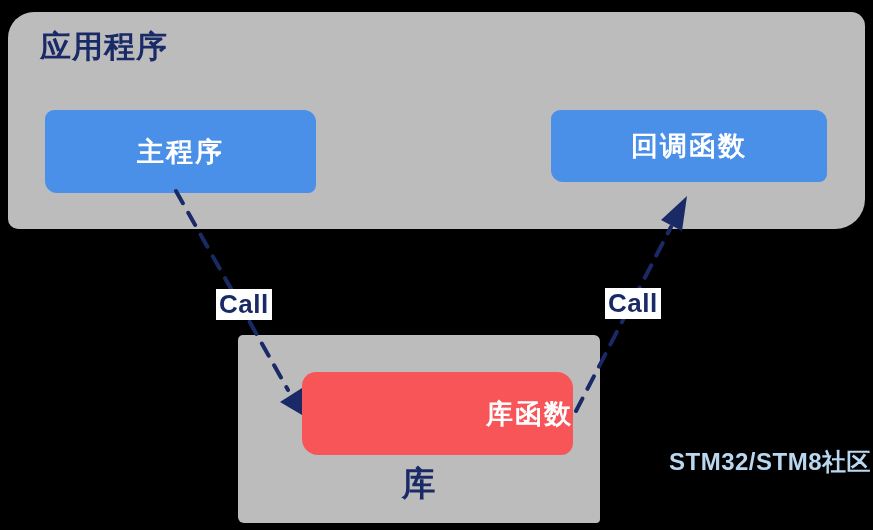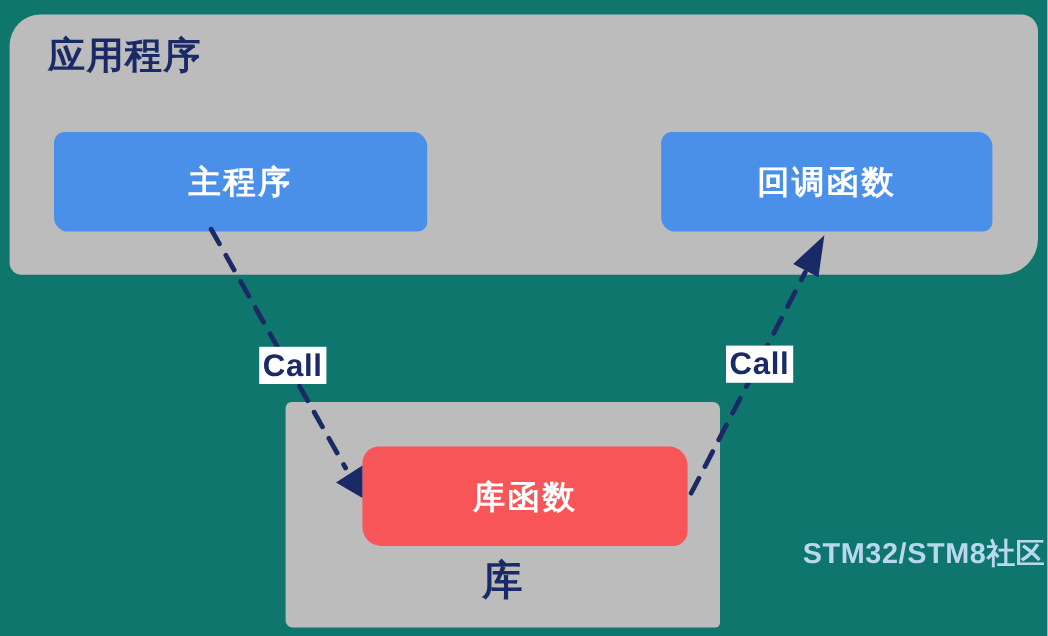--- a/index.html
+++ b/index.html
@@ -7,21 +7,21 @@
     --box-blue:#4a8fe8;
     --box-red:#f85559;
     --navy:#1a2a66;
     --watermark-blue:#b9d8f0;
   }
   html,body{margin:0;padding:0;background:#ffffff;}
   body{font-family:"Liberation Sans","DejaVu Sans",sans-serif;}
   .canvas{
     position:relative;
     width:873px;height:530px;
-    background:#0f766e;
+    background:#000000;
     overflow:hidden;
   }
   .container{
     position:absolute;
     background:var(--container-gray);
   }
   .app-container{
     left:8px;top:12px;width:857px;height:217px;
     border-radius:26px 14px 30px 10px;
   }
@@ -37,23 +37,23 @@
     letter-spacing:1px;
   }
   .node{
     position:absolute;
     display:flex;align-items:center;justify-content:center;
     color:#ffffff;
     font-size:27px;font-weight:bold;
     letter-spacing:2px;
   }
   .node-blue{background:var(--box-blue);border-radius:9px 12px 8px 12px;}
-  .node-red{background:var(--box-red);border-radius:14px 16px 12px 16px;}
-  .main-box{left:37px;top:98px;width:311px;height:83px;}
-  .callback-box{left:543px;top:98px;width:276px;height:83px;}
+  .node-red{background:var(--box-red);border-radius:14px 16px 12px 16px;justify-content:flex-end;}
+  .main-box{left:37px;top:98px;width:271px;height:83px;}
+  .callback-box{left:543px;top:98px;width:276px;height:72px;}
   .lib-box{left:64px;top:37px;width:271px;height:83px;}
   .lib-title{
     position:absolute;
     left:0;right:0;top:126px;
     text-align:center;
     font-size:34px;font-weight:bold;
     color:var(--navy);
     letter-spacing:1px;
   }
   .arrows-layer{

